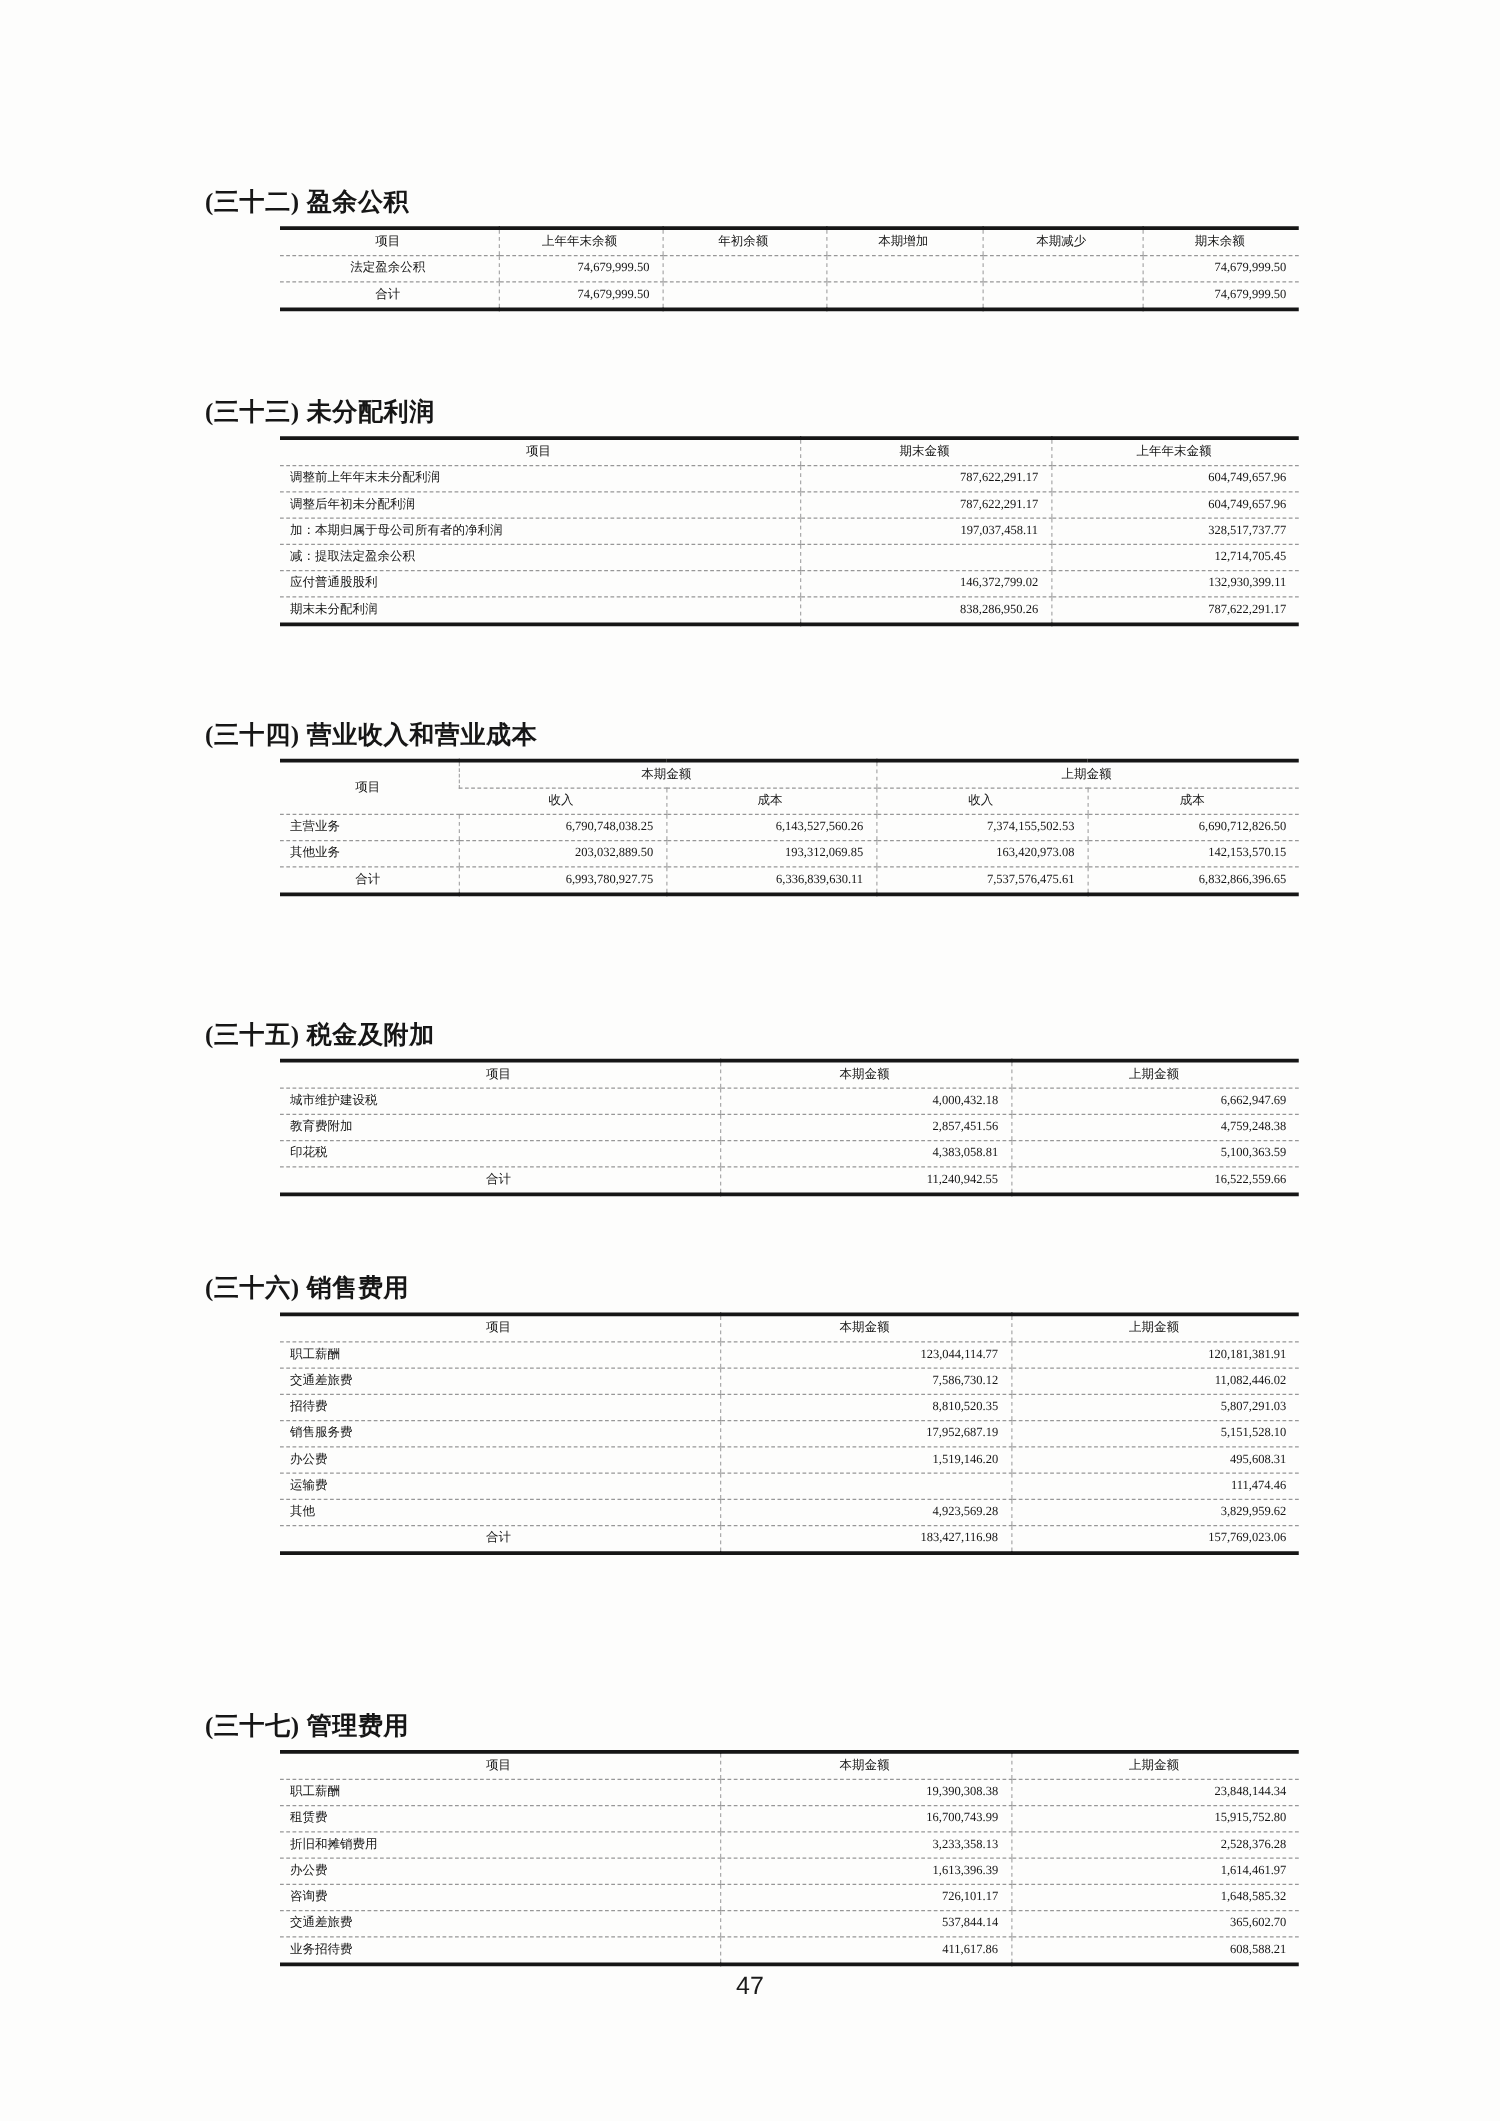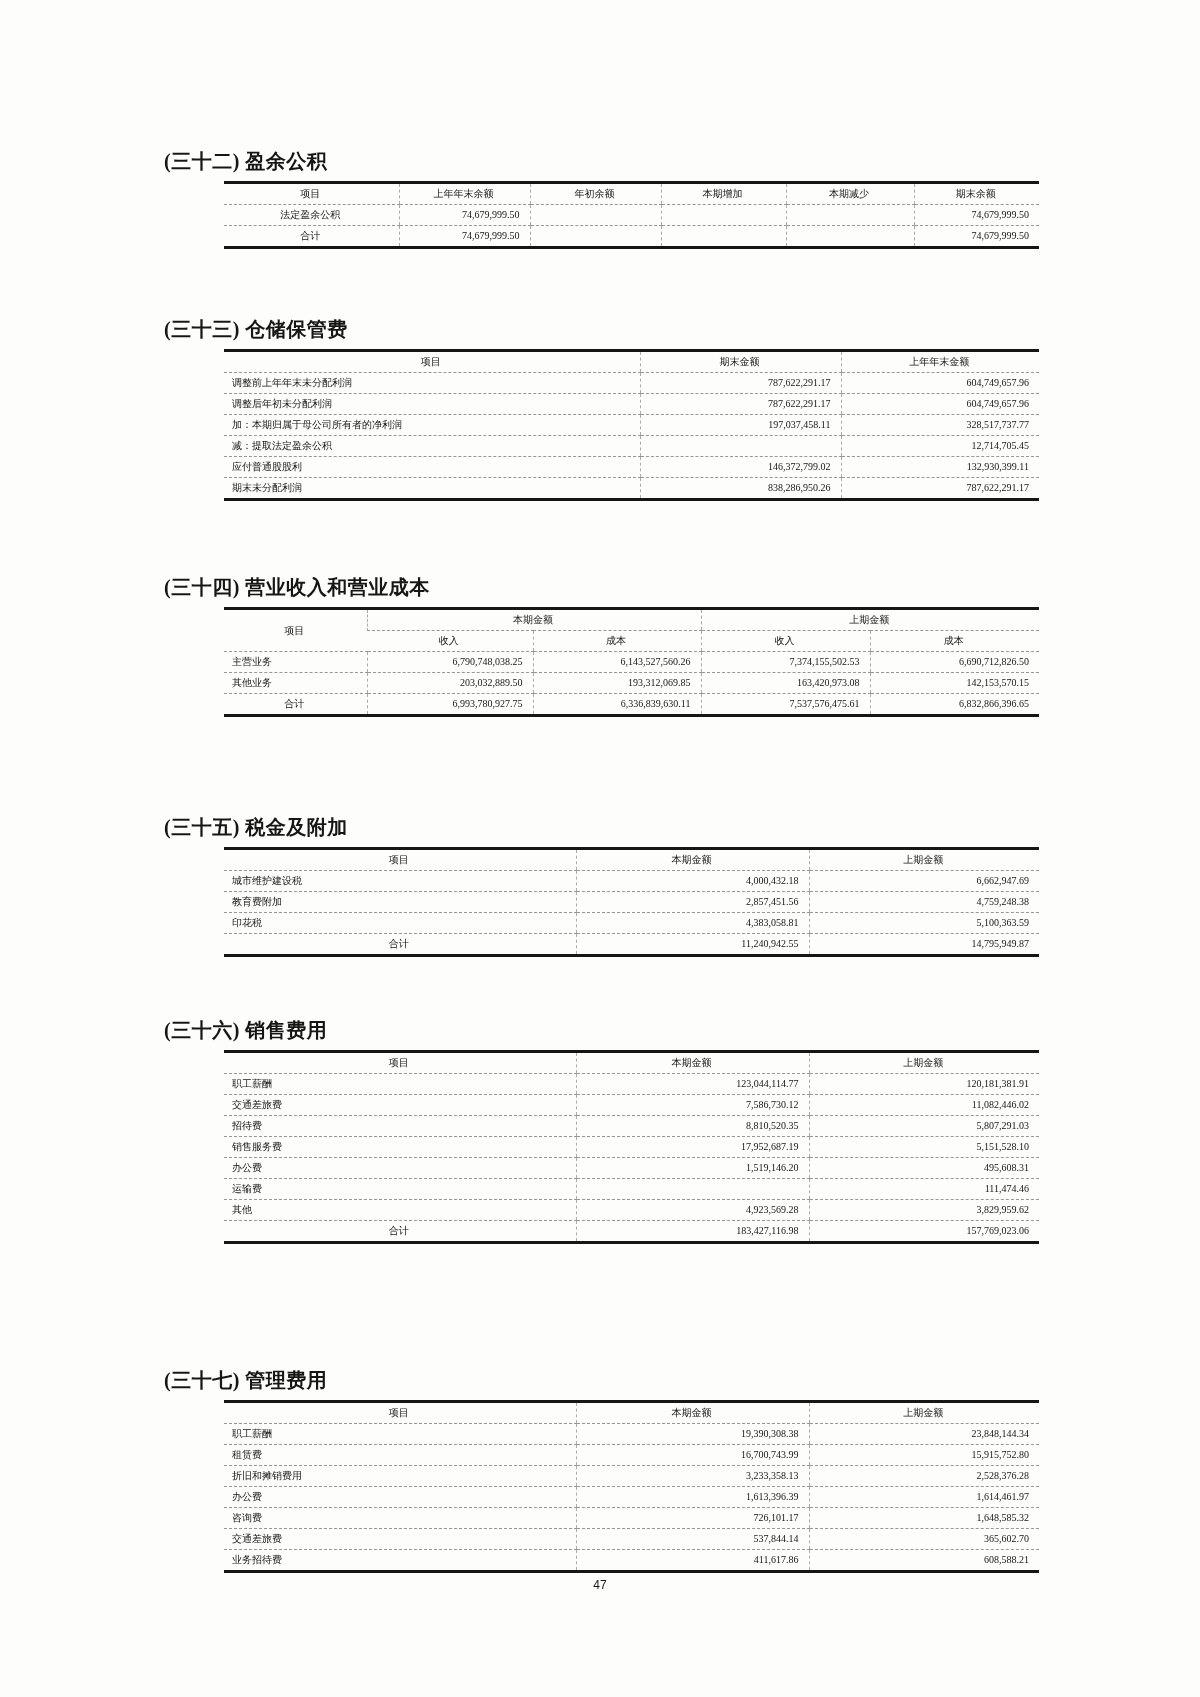--- a/index.html
+++ b/index.html
@@ -52,21 +52,21 @@
   .mb-b{ margin-bottom:73px; }
   .mb-c{ margin-bottom:97px; }
   .mb-d{ margin-bottom:60px; }
   .mb-e{ margin-bottom:123px; }
   .page-number{
     position:absolute;
     left:0; right:0;
     top:1578px;
     text-align:center;
     font-family:"Liberation Sans","DejaVu Sans",sans-serif;
-    font-size:12px;
+    font-size:20px;
     color:#1a1a1a;
   }
 </style>
 </head>
 <body>
 
 <div class="section mb-a">
   <div class="sec-heading">(三十二) 盈余公积</div>
   <table class="fin">
     <colgroup>
@@ -100,21 +100,21 @@
       <td class="num"></td>
       <td class="num"></td>
       <td class="num"></td>
       <td class="num">74,679,999.50</td>
     </tr>
   </tbody>
     </table>
 </div>
 
 <div class="section mb-b">
-  <div class="sec-heading">(三十三) 仓储保管费</div>
+  <div class="sec-heading">(三十三) 未分配利润</div>
   <table class="fin">
     <colgroup>
       <col style="width:416px">
         <col style="width:201px">
         <col style="width:198px">
     </colgroup>
     <tbody>
         <tr>
       <th class="hd">项目</th>
       <th class="hd">期末金额</th>
@@ -226,21 +226,21 @@
       <td class="num">4,759,248.38</td>
     </tr>
     <tr>
       <td class="lbl">印花税</td>
       <td class="num">4,383,058.81</td>
       <td class="num">5,100,363.59</td>
     </tr>
     <tr>
       <td class="ctr">合计</td>
       <td class="num">11,240,942.55</td>
-      <td class="num">14,795,949.87</td>
+      <td class="num">16,522,559.66</td>
     </tr>
   </tbody>
     </table>
 </div>
 
 <div class="section mb-e">
   <div class="sec-heading">(三十六) 销售费用</div>
   <table class="fin">
     <colgroup>
       <col style="width:352px">

